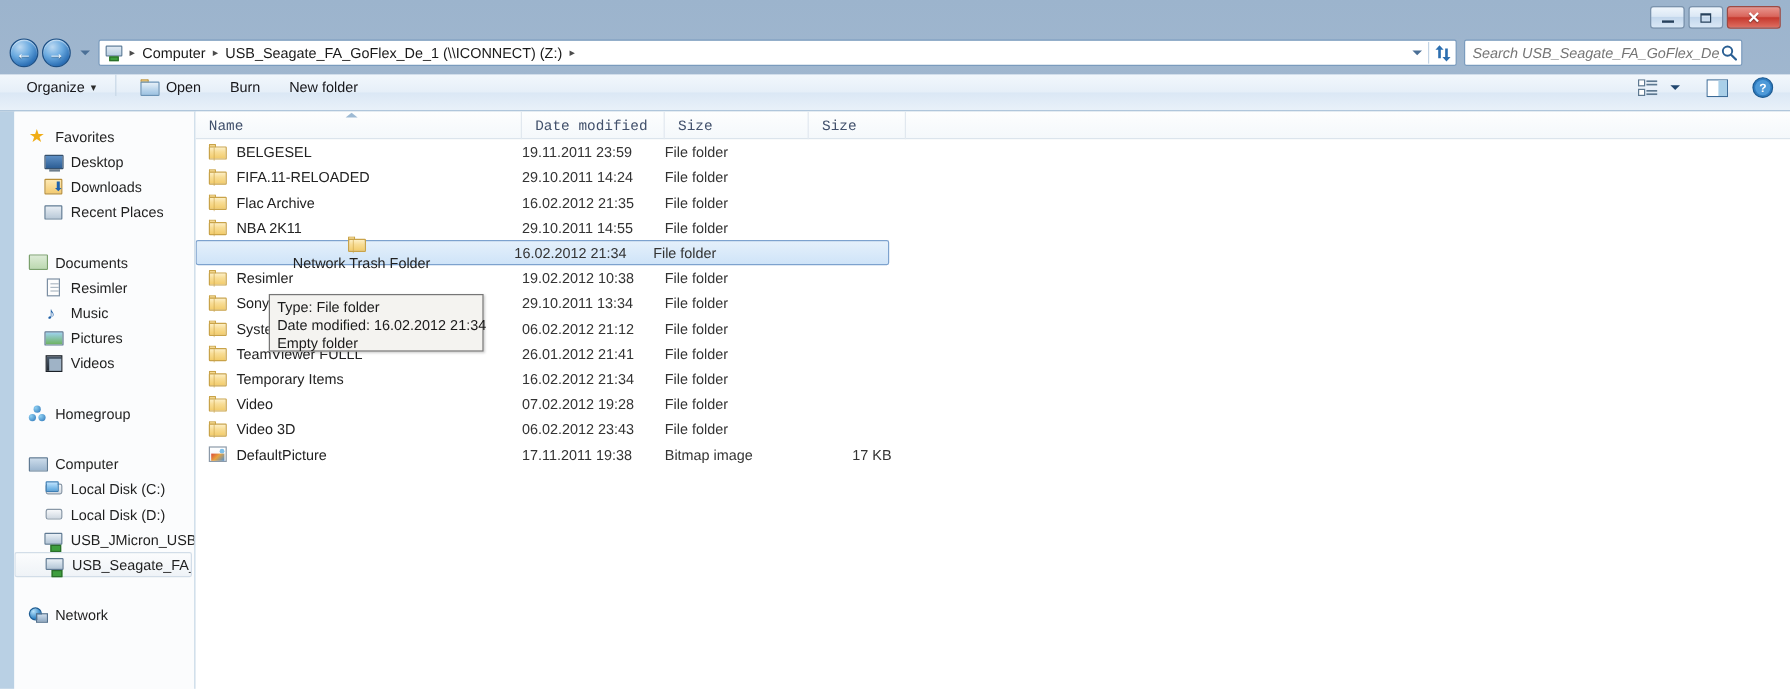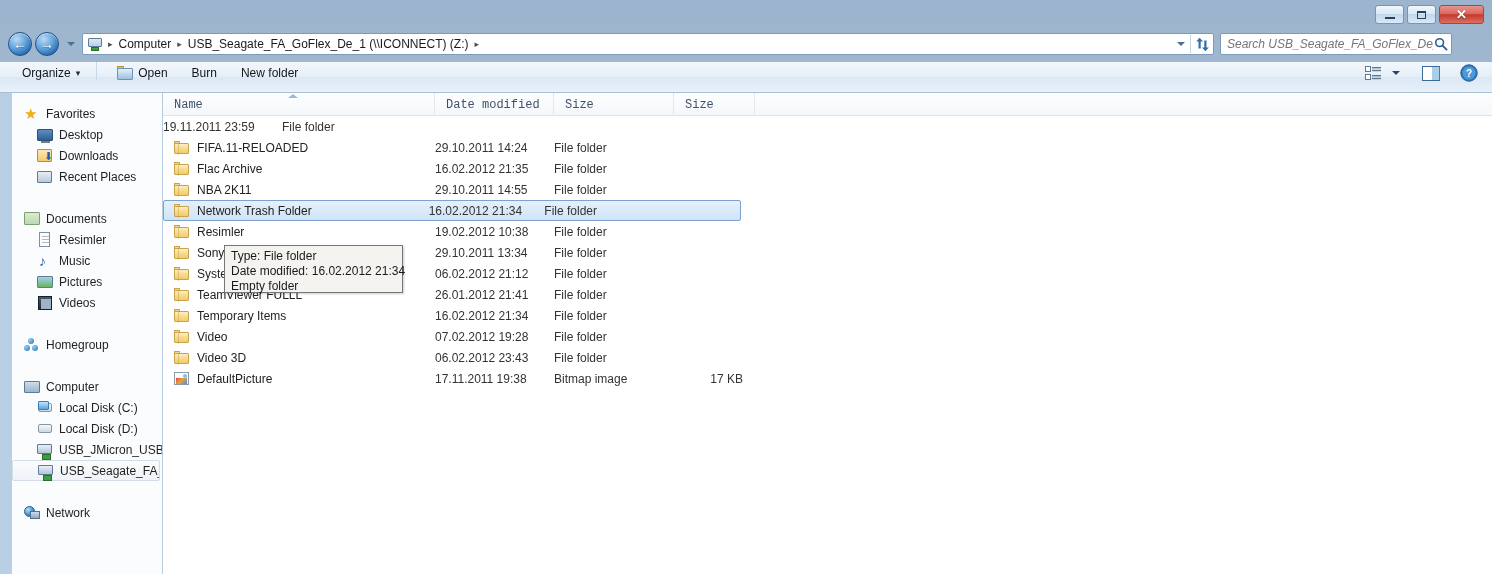--- a/index.html
+++ b/index.html
@@ -302,21 +302,21 @@
     border: 1px solid #7da2ce;
     border-radius: 2px;
     width: 578px;
     height: 21px;
   }
   .cell { display: flex; align-items: center; overflow: hidden; white-space: nowrap; }
   .c-name { width: 272px; padding-left: 11px; }
   .c-date { width: 119px; color: #333333; }
   .c-type { width: 120px; color: #333333; }
   .c-size { width: 81px; color: #333333; text-align: right; justify-content: flex-end; padding-right: 12px; }
-  .row.selected .c-name { padding-left: 10px; }
+  .row.selected .c-name { padding-left: 10px; flex-direction: column; }
   .nameico { width: 16px; height: 16px; margin-right: 7px; flex: 0 0 auto; position: relative; }
 
   .f-ico .tab {
     position: absolute; left: 0; top: 1px; width: 6px; height: 3px;
     background: #f4d993; border: 1px solid #c9a349; border-bottom: none; border-radius: 1px 1px 0 0;
   }
   .f-ico .body {
     position: absolute; left: 0; top: 3px; width: 15px; height: 11px;
     background: linear-gradient(to bottom, #fdefc4 0%, #f8dd96 40%, #f2cc6c 100%);
     border: 1px solid #c9a349; border-radius: 1px;
@@ -614,20 +614,27 @@
           <span>Size</span>
         </div>
         <div class="col size">
           <span>Size</span>
         </div>
         <div class="col pad"></div>
       </div>
 
       <div class="rows" id="rows">
           <div class="row">
+            <div class="cell c-name">
+              <span class="nameico f-ico">
+                <span class="tab"></span>
+                <span class="body"></span>
+              </span>
+              <span>BELGESEL</span>
+            </div>
             <div class="cell c-date">19.11.2011 23:59</div>
             <div class="cell c-type">File folder</div>
             <div class="cell c-size"></div>
           </div>
           <div class="row">
             <div class="cell c-name">
               <span class="nameico f-ico">
                 <span class="tab"></span>
                 <span class="body"></span>
               </span>

